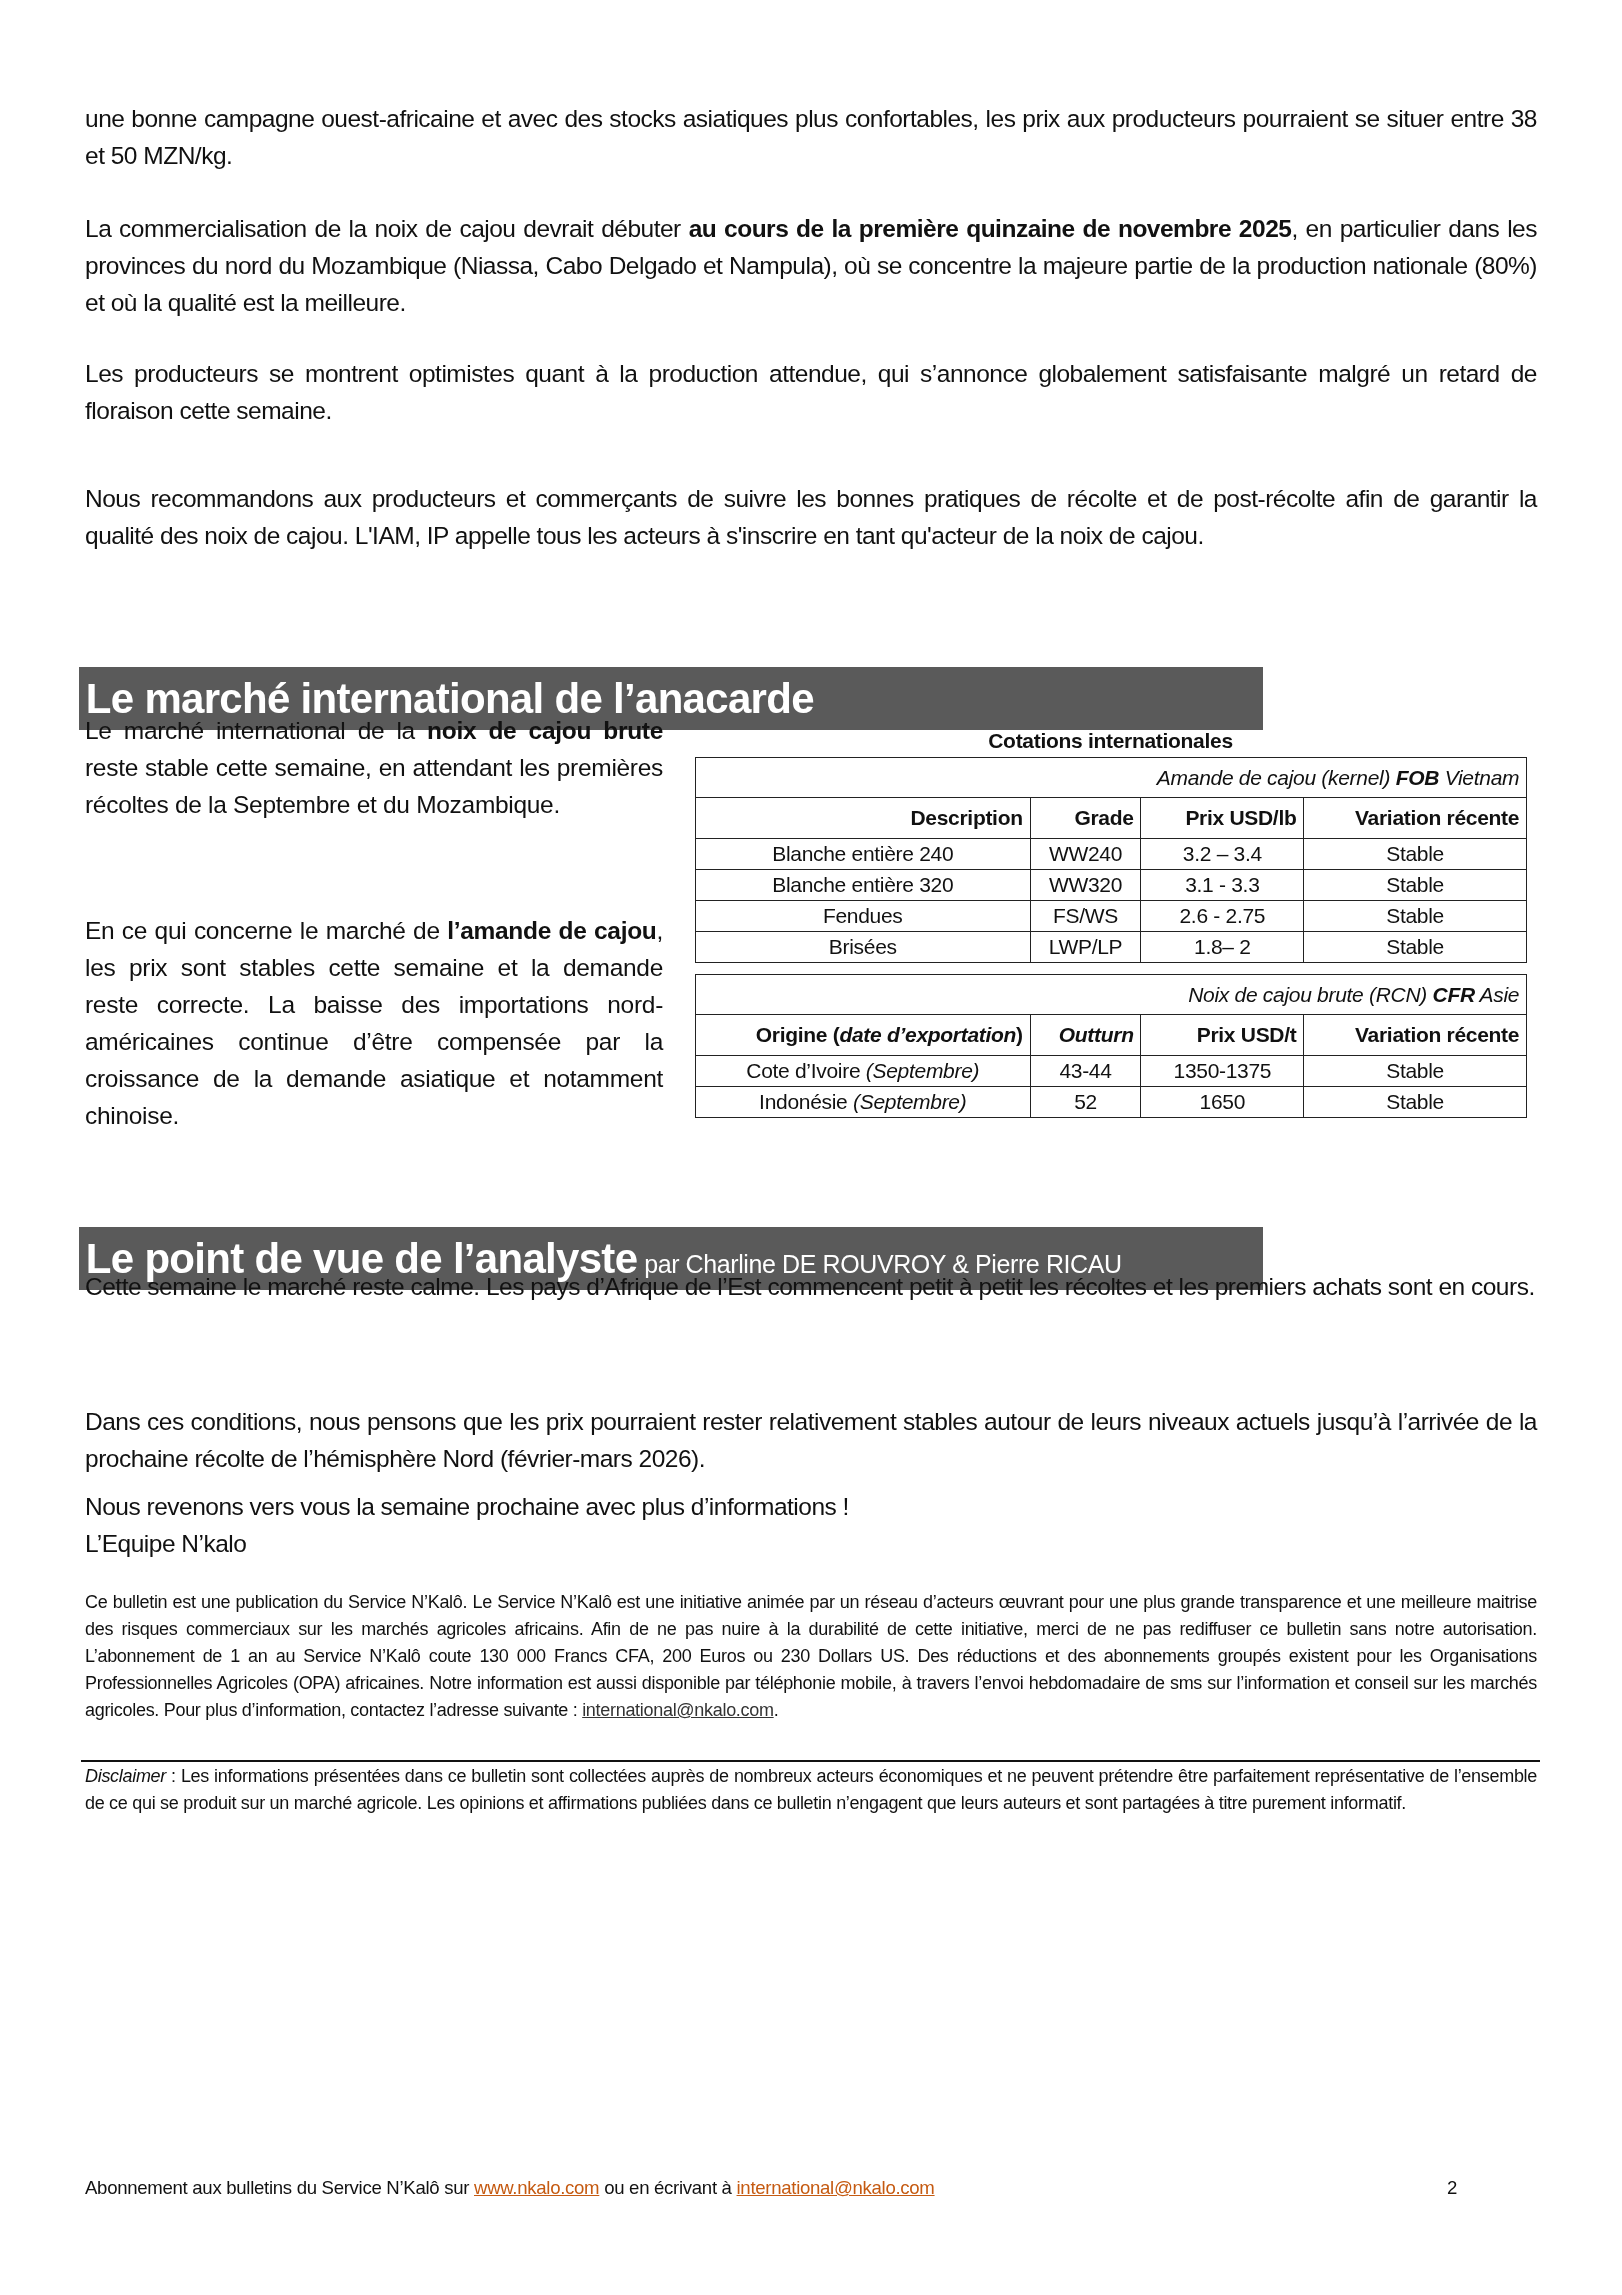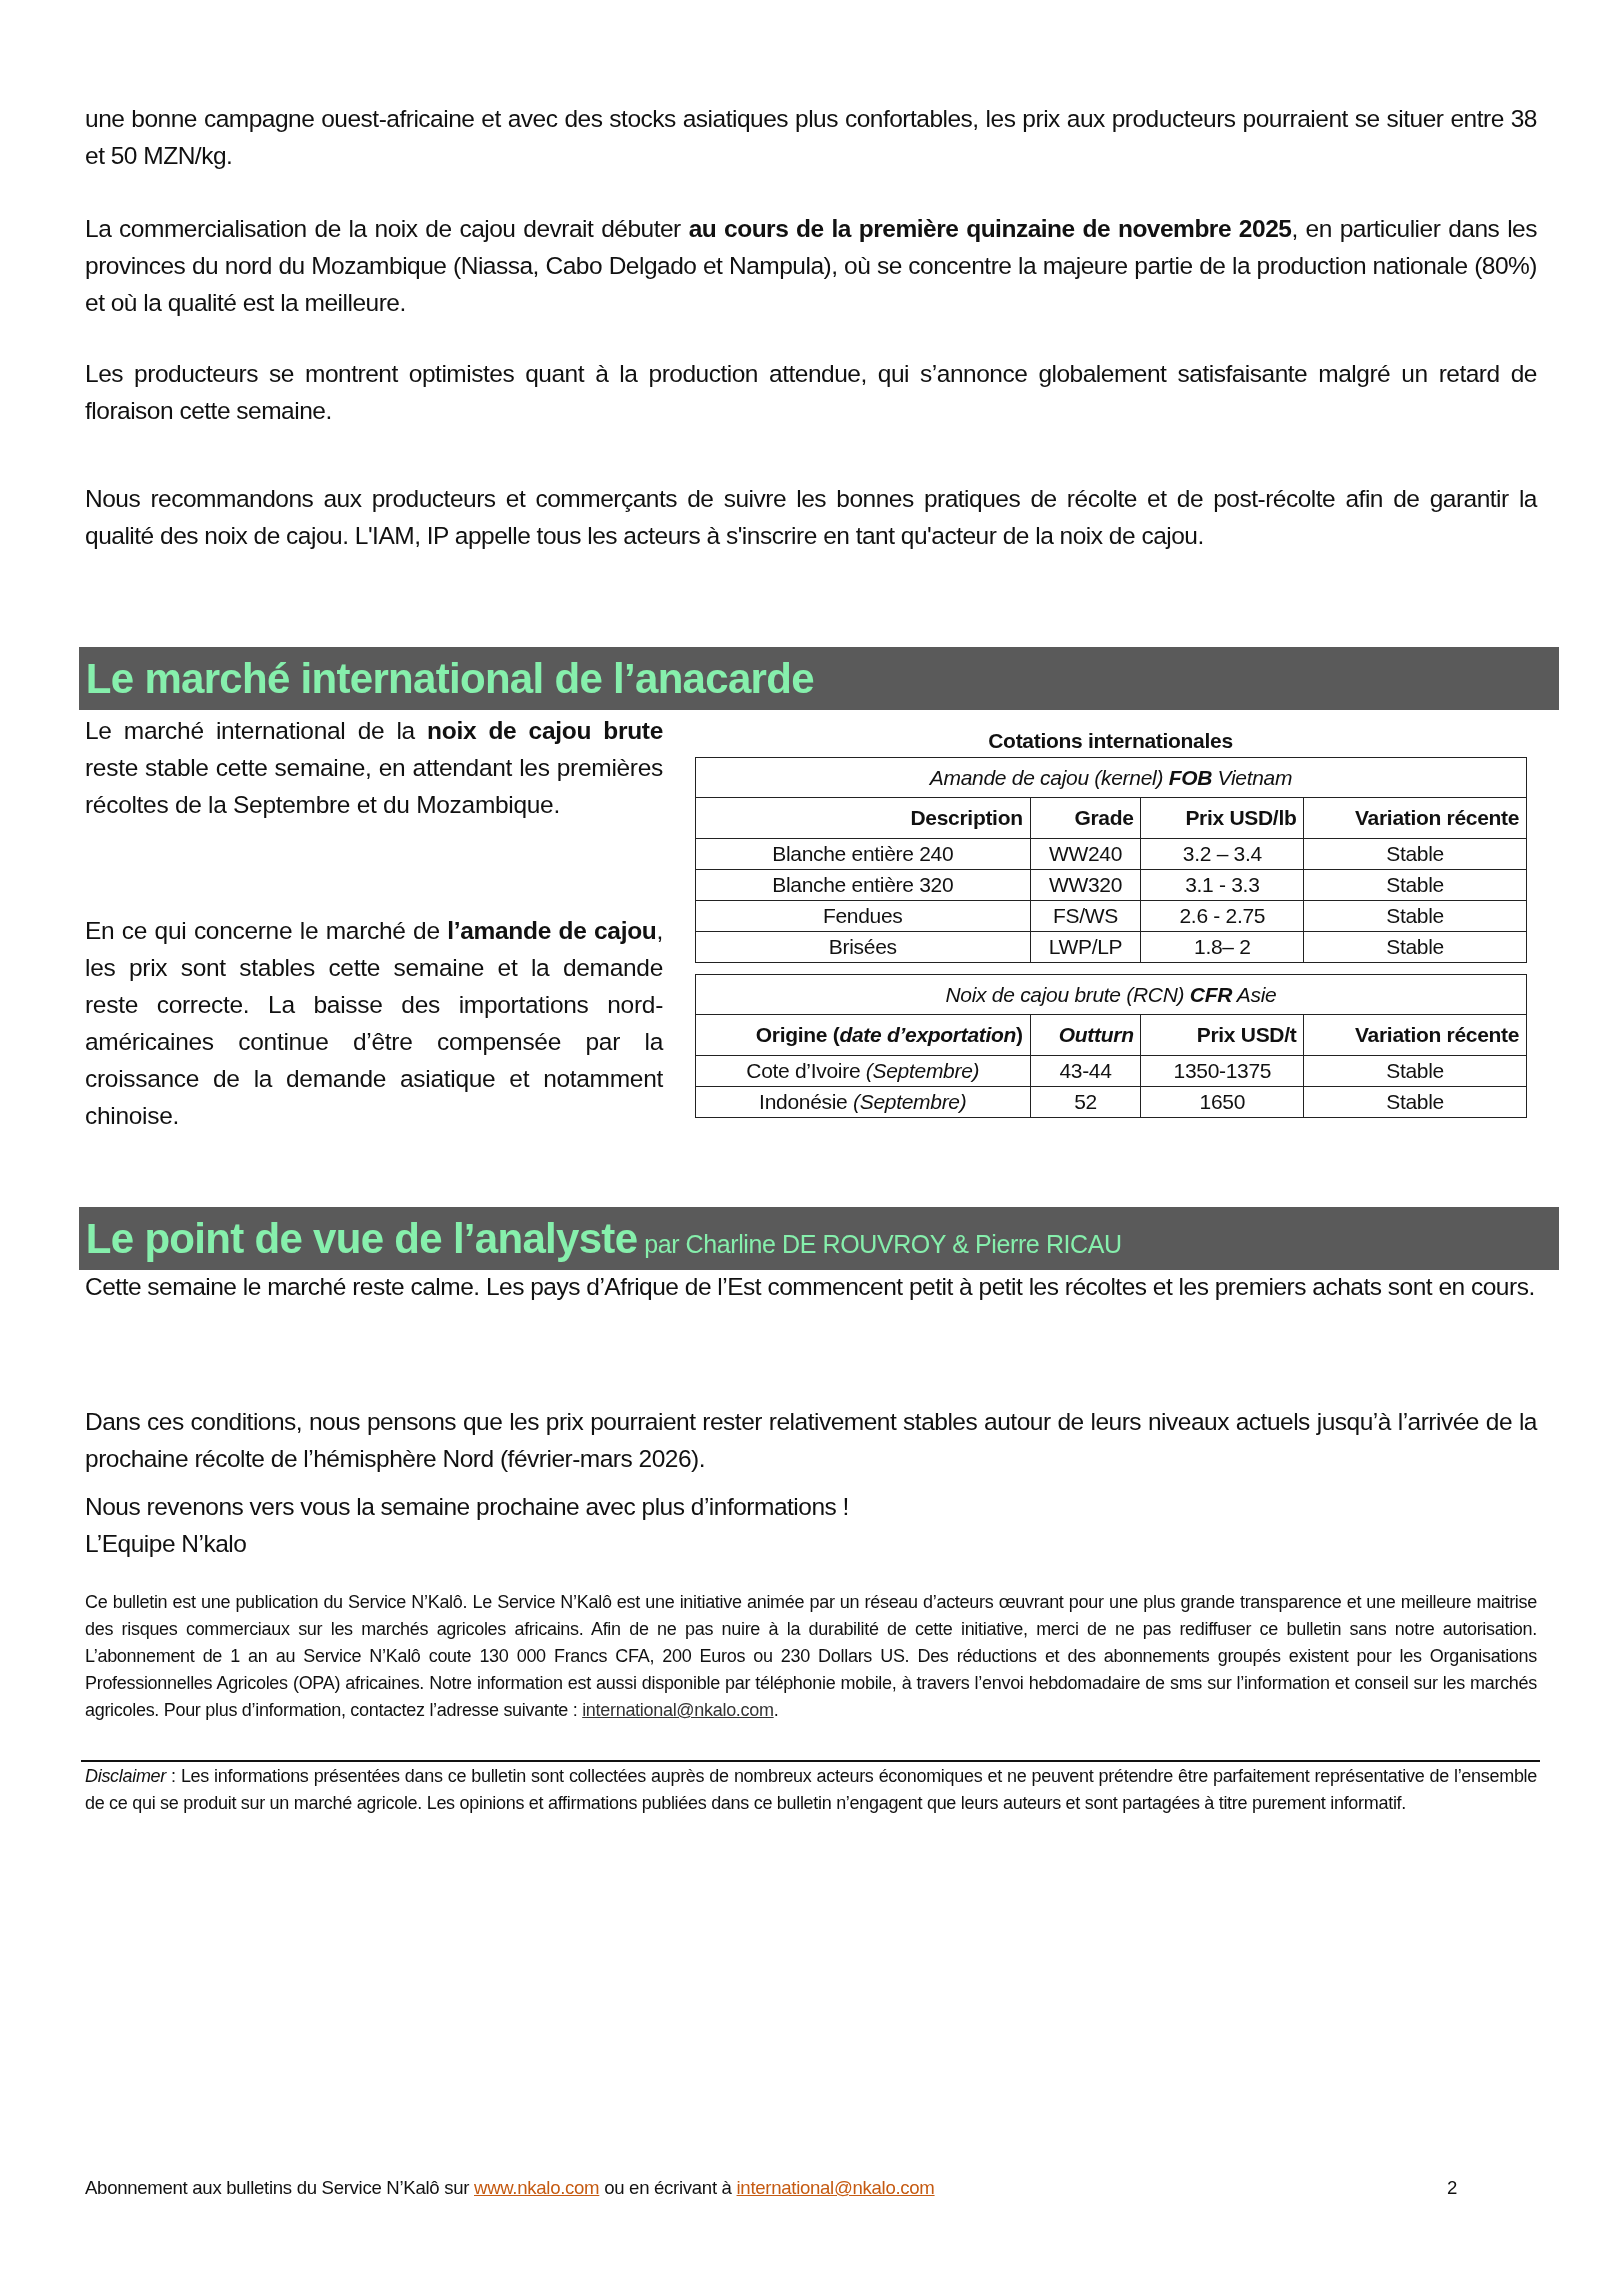--- a/index.html
+++ b/index.html
@@ -1,28 +1,28 @@
 <!DOCTYPE html>
 <html style="font-size:13.5px"><head>
 <meta charset="utf-8">
 <style>
   html, body { margin:0; padding:0; background:#ffffff; }
   body { width:1623px; height:2295px; position:relative; font-family:"Liberation Sans", sans-serif; color:#111; overflow:hidden; }
   .page { position:absolute; left:0; top:0; width:1623px; height:2295px; }
   .para { position:absolute; left:85px; width:1452px; font-size:24.5px; line-height:37px; text-align:justify; letter-spacing:-0.5px; }
   .para b { font-weight:bold; }
-  .sec-header { position:absolute; left:79px; width:1480px; height:63px; background:#5a5a5a; color:#86efac; }
+  .sec-header { position:absolute; left:79px; width:1184px; height:63px; background:#5a5a5a; color:#ffffff;margin-top:20px; }
   .sec-header .title { position:absolute; left:6.8px; top:1.7px; font-size:42px; font-weight:bold; line-height:59px; letter-spacing:-0.7px; white-space:nowrap; }
   .sec-header .byline { font-size:25px; font-weight:normal; letter-spacing:-0.4px; margin-left:6.8px; }
   .leftcol { position:absolute; left:85px; width:578px; font-size:24.5px; line-height:37px; text-align:justify; text-align-last:left; letter-spacing:-0.3px; }
   .tbl-title { position:absolute; left:695px; width:831px; top:729px; text-align:center; font-size:21px; font-weight:bold; letter-spacing:-0.3px; }
   table { position:absolute; left:695px; width:832px; border-collapse:collapse; font-size:21px; letter-spacing:-0.3px; }
   table td, table th { border:1.7px solid #222; padding:0 6.8px; height:30px; line-height:28px; font-weight:normal; }
   table th { font-weight:bold; height:40px; text-align:right; }
-  table .cap td { font-style:italic; text-align:center; height:39px; }
+  table .cap td { font-style:italic; text-align:right; height:39px; }
   table .cap b { font-style:italic; }
   .c { text-align:center; }
   .l { text-align:center; }
   .legal { position:absolute; left:85px; width:1452px; font-size:18px; line-height:27px; text-align:justify; letter-spacing:-0.3px; }
   .legal a, .footer a { color:#c55a11; text-decoration:underline; }
   .legal a.plain { color:#333; }
   .rule { position:absolute; left:81px; width:1459px; height:1.7px; background:#111; }
   .footer { position:absolute; left:85px; top:2177px; font-size:18.6px; letter-spacing:-0.3px; white-space:nowrap; }
   .pagenum { position:absolute; left:1447px; top:2177px; font-size:18.6px; }
 </style>

